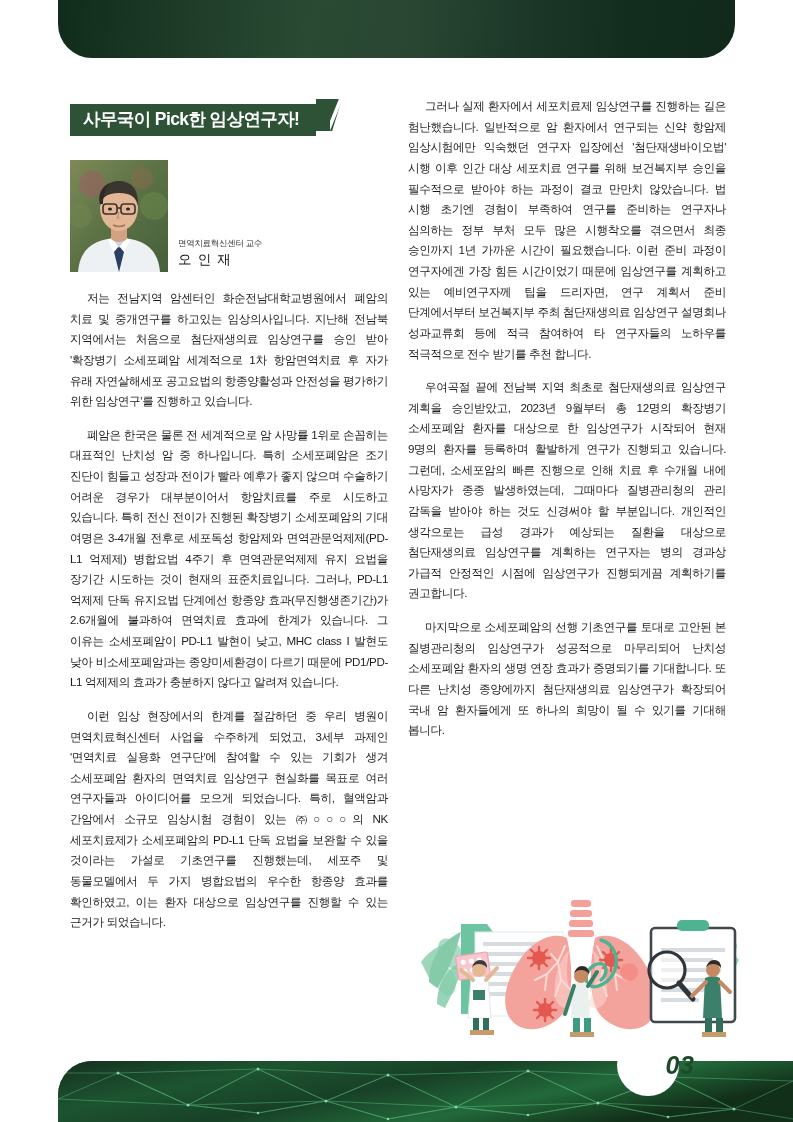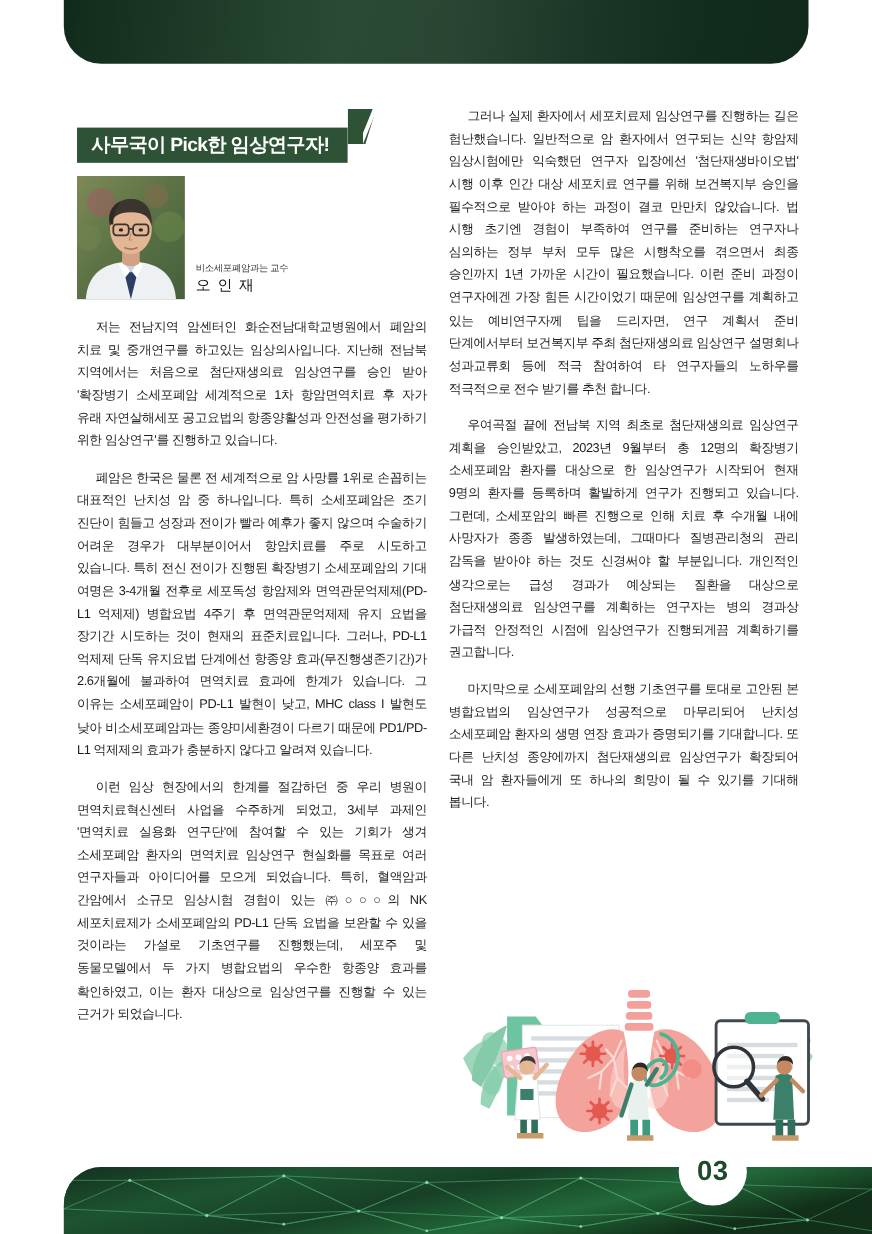--- a/index.html
+++ b/index.html
@@ -20,21 +20,21 @@
     border-bottom-left-radius:34px;border-bottom-right-radius:34px;
   }
   .top-band-sheen{
     position:absolute;inset:0;
     background:linear-gradient(90deg,rgba(255,255,255,0) 0%,rgba(255,255,255,.05) 30%,rgba(255,255,255,.07) 52%,rgba(255,255,255,0) 85%);
     border-bottom-left-radius:34px;border-bottom-right-radius:34px;
   }
 
   
   .title-banner{
-    position:absolute;left:70px;top:116px;width:246px;height:32px;
+    position:absolute;left:70px;top:104px;width:246px;height:32px;
     background:#2d5236;
     display:flex;align-items:center;
   }
   .title-banner-text{
     color:#ffffff;font-size:17.5px;font-weight:bold;letter-spacing:-0.6px;
     padding-left:13px;white-space:nowrap;line-height:1;
   }
   .banner-tail{
     position:absolute;left:316px;top:99px;width:26px;height:32px;
     background:#2d5236;
@@ -89,23 +89,23 @@
     background-color:#1b4a2a;
     border-top-left-radius:34px;
     overflow:hidden;
   }
   .bottom-net{position:absolute;inset:0;}
   .page-notch{
     position:absolute;left:617px;top:1034px;width:62px;height:62px;
     background:#ffffff;border-radius:50%;
   }
   .page-num{
-    position:absolute;left:617px;top:1034px;width:62px;height:62px;
+    position:absolute;left:649px;top:1034px;width:62px;height:62px;
     display:flex;align-items:center;justify-content:center;
-    color:#1d4a2b;font-size:25px;font-weight:bold;letter-spacing:0.5px;
+    color:#1d4a2b;font-size:25px;font-weight:bold;letter-spacing:0.5px;font-style:italic;
   }
 </style>
 </head>
 <body>
 
 <div class="page">
 
   <div class="top-band">
     <div class="top-band-sheen"></div>
   </div>
@@ -156,35 +156,35 @@
         <line x1="47" y1="48" x2="51" y2="48" stroke="#39332e" stroke-width="1.6"></line>
 
         <ellipse cx="40" cy="49" rx="2" ry="1.5" fill="#2b2420"></ellipse>
         <ellipse cx="58" cy="49" rx="2" ry="1.5" fill="#2b2420"></ellipse>
 
         <path d="M49 52 L47.5 58 L50.5 58" fill="none" stroke="#bf8f70" stroke-width="1.2"></path>
         <path d="M43 65 Q49 68 55 65" fill="none" stroke="#a8705a" stroke-width="1.5"></path>
       </svg>
     </div>
     <div class="author-meta">
-      <div class="author-affil">비소세포폐암과는 교수</div>
+      <div class="author-affil">면역치료혁신센터 교수</div>
       <div class="author-name">오 인 재</div>
     </div>
   </div>
 
   <div class="col col-left">
     <p>저는 전남지역 암센터인 화순전남대학교병원에서 폐암의 치료 및 중개연구를 하고있는 임상의사입니다. 지난해 전남북 지역에서는 처음으로 첨단재생의료 임상연구를 승인 받아 '확장병기 소세포폐암 세계적으로 1차 항암면역치료 후 자가 유래 자연살해세포 공고요법의 항종양활성과 안전성을 평가하기 위한 임상연구'를 진행하고 있습니다.</p>
     <p>폐암은 한국은 물론 전 세계적으로 암 사망률 1위로 손꼽히는 대표적인 난치성 암 중 하나입니다. 특히 소세포폐암은 조기 진단이 힘들고 성장과 전이가 빨라 예후가 좋지 않으며 수술하기 어려운 경우가 대부분이어서 항암치료를 주로 시도하고 있습니다. 특히 전신 전이가 진행된 확장병기 소세포폐암의 기대 여명은 3-4개월 전후로 세포독성 항암제와 면역관문억제제(PD-L1 억제제) 병합요법 4주기 후 면역관문억제제 유지 요법을 장기간 시도하는 것이 현재의 표준치료입니다. 그러나, PD-L1 억제제 단독 유지요법 단계에선 항종양 효과(무진행생존기간)가 2.6개월에 불과하여 면역치료 효과에 한계가 있습니다. 그 이유는 소세포폐암이 PD-L1 발현이 낮고, MHC class I 발현도 낮아 비소세포폐암과는 종양미세환경이 다르기 때문에 PD1/PD-L1 억제제의 효과가 충분하지 않다고 알려져 있습니다.</p>
     <p>이런 임상 현장에서의 한계를 절감하던 중 우리 병원이 면역치료혁신센터 사업을 수주하게 되었고, 3세부 과제인 '면역치료 실용화 연구단'에 참여할 수 있는 기회가 생겨 소세포폐암 환자의 면역치료 임상연구 현실화를 목표로 여러 연구자들과 아이디어를 모으게 되었습니다. 특히, 혈액암과 간암에서 소규모 임상시험 경험이 있는 ㈜○○○의 NK 세포치료제가 소세포폐암의 PD-L1 단독 요법을 보완할 수 있을 것이라는 가설로 기초연구를 진행했는데, 세포주 및 동물모델에서 두 가지 병합요법의 우수한 항종양 효과를 확인하였고, 이는 환자 대상으로 임상연구를 진행할 수 있는 근거가 되었습니다.</p>
   </div>
 
   <div class="col col-right">
     <p>그러나 실제 환자에서 세포치료제 임상연구를 진행하는 길은 험난했습니다. 일반적으로 암 환자에서 연구되는 신약 항암제 임상시험에만 익숙했던 연구자 입장에선 '첨단재생바이오법' 시행 이후 인간 대상 세포치료 연구를 위해 보건복지부 승인을 필수적으로 받아야 하는 과정이 결코 만만치 않았습니다. 법 시행 초기엔 경험이 부족하여 연구를 준비하는 연구자나 심의하는 정부 부처 모두 많은 시행착오를 겪으면서 최종 승인까지 1년 가까운 시간이 필요했습니다. 이런 준비 과정이 연구자에겐 가장 힘든 시간이었기 때문에 임상연구를 계획하고 있는 예비연구자께 팁을 드리자면, 연구 계획서 준비 단계에서부터 보건복지부 주최 첨단재생의료 임상연구 설명회나 성과교류회 등에 적극 참여하여 타 연구자들의 노하우를 적극적으로 전수 받기를 추천 합니다.</p>
     <p>우여곡절 끝에 전남북 지역 최초로 첨단재생의료 임상연구 계획을 승인받았고, 2023년 9월부터 총 12명의 확장병기 소세포폐암 환자를 대상으로 한 임상연구가 시작되어 현재 9명의 환자를 등록하며 활발하게 연구가 진행되고 있습니다. 그런데, 소세포암의 빠른 진행으로 인해 치료 후 수개월 내에 사망자가 종종 발생하였는데, 그때마다 질병관리청의 관리 감독을 받아야 하는 것도 신경써야 할 부분입니다. 개인적인 생각으로는 급성 경과가 예상되는 질환을 대상으로 첨단재생의료 임상연구를 계획하는 연구자는 병의 경과상 가급적 안정적인 시점에 임상연구가 진행되게끔 계획하기를 권고합니다.</p>
-    <p>마지막으로 소세포폐암의 선행 기초연구를 토대로 고안된 본 병합요법의 임상연구가 성공적으로 마무리되어 난치성 소세포폐암 환자의 생명 연장 효과가 증명되기를 기대합니다. 또 다른 난치성 종양에까지 첨단재생의료 임상연구가 확장되어 국내 암 환자들에게 또 하나의 희망이 될 수 있기를 기대해 봅니다.</p>
+    <p>마지막으로 소세포폐암의 선행 기초연구를 토대로 고안된 본 질병관리청의 임상연구가 성공적으로 마무리되어 난치성 소세포폐암 환자의 생명 연장 효과가 증명되기를 기대합니다. 또 다른 난치성 종양에까지 첨단재생의료 임상연구가 확장되어 국내 암 환자들에게 또 하나의 희망이 될 수 있기를 기대해 봅니다.</p>
   </div>
 
   <div class="illus">
     <svg width="330" height="182" viewBox="0 0 330 182" xmlns="http://www.w3.org/2000/svg">
 
       <g opacity=".95" fill="#7fc9a6">
         <path d="M14 120 C14 96 28 78 46 70 C40 92 34 108 22 126 Z"></path>
         <path d="M6 100 C16 86 30 80 42 80 C30 92 22 102 14 116 Z" opacity=".8"></path>
         <path d="M22 142 C22 120 34 104 50 98 C44 118 38 130 30 146 Z" opacity=".85"></path>
         <ellipse cx="36" cy="92" rx="11" ry="17" transform="rotate(-32 36 92)" opacity=".7"></ellipse>

